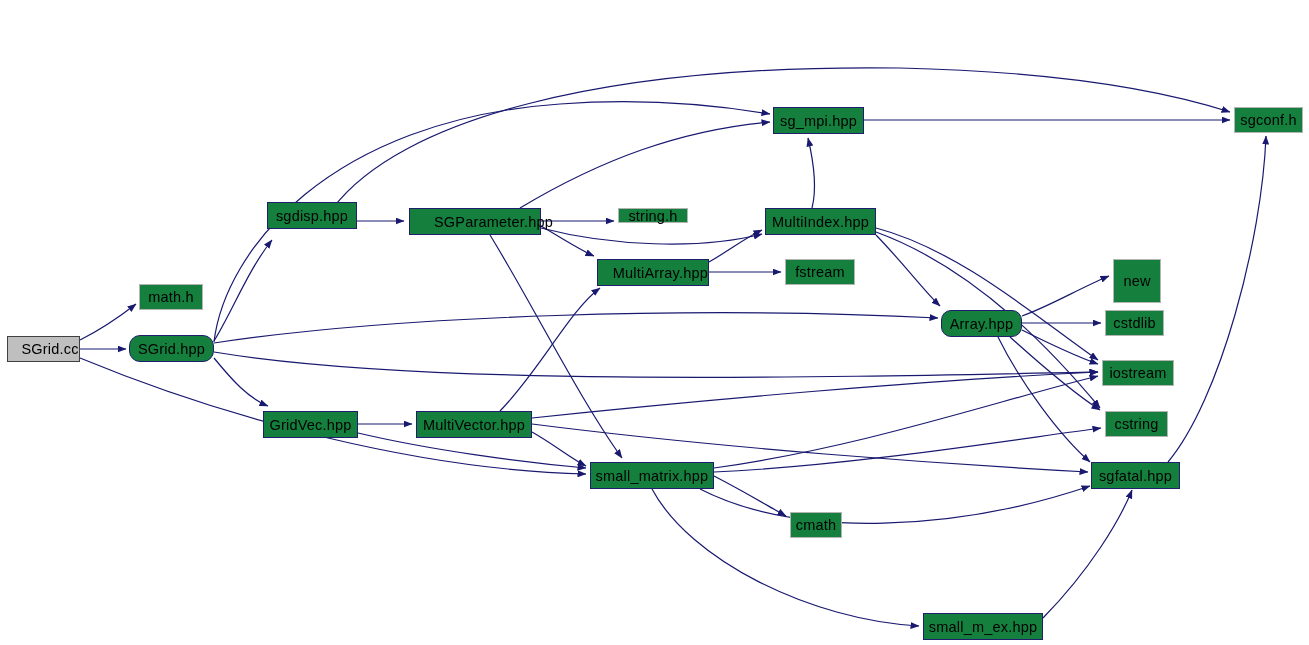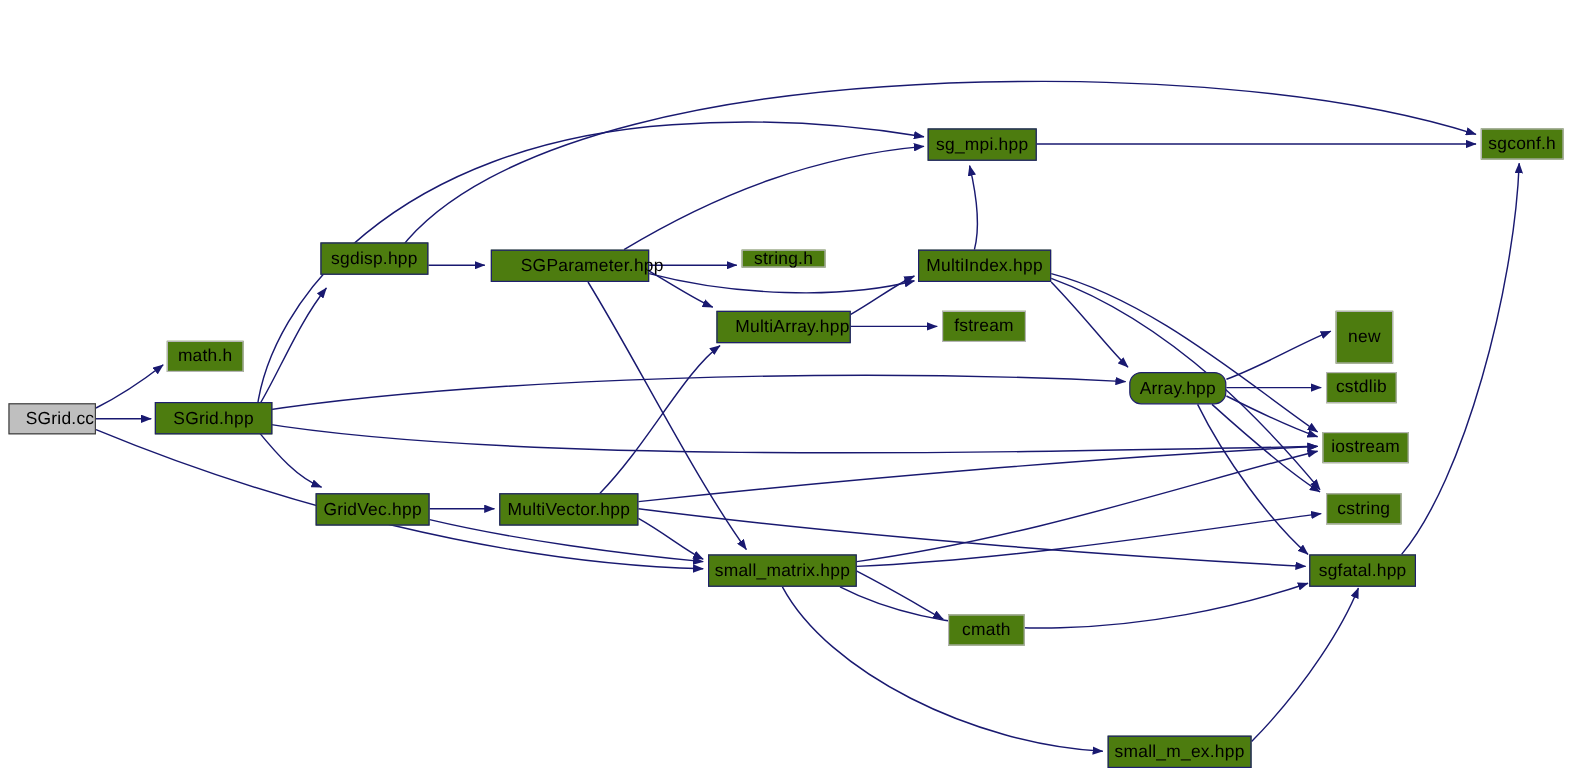--- a/index.html
+++ b/index.html
@@ -1,20 +1,20 @@
 <!DOCTYPE html>
 <html><head>
 <meta charset="utf-8">
 <style>
   html,body{margin:0;padding:0;background:#ffffff;}
   body{font-family:"Liberation Sans",sans-serif;}
   #graph{position:relative;width:1309px;height:645px;background:#ffffff;overflow:hidden;}
   #edges{position:absolute;left:0;top:0;width:1309px;height:645px;}
   .node{position:absolute;box-sizing:border-box;display:flex;align-items:center;justify-content:center;
-        background:#4d7c0f;border:1px solid #1f1f6e;color:#000000;font-size:14.5px;white-space:nowrap;letter-spacing:.2px;}
+        background:#15803d;border:1px solid #1f1f6e;color:#000000;font-size:14.5px;white-space:nowrap;letter-spacing:.2px;}
   .node.sys{border:1px solid #b4b4b4;}
   .node.root{background:#bfbfbf;border:1px solid #404040;}
   .node span{pointer-events:none;}
 </style>
 </head>
 <body>
 
 <div id="graph">
   <svg id="edges" viewBox="0 0 1309 645" xmlns="http://www.w3.org/2000/svg">
     <defs>
@@ -65,21 +65,21 @@
         <path d="M1168,462 C1220,400 1262,240 1266,136" marker-end="url(#arrow)" stroke="#191970"></path>
       </g>
   </svg>
   <div id="node-layer">
       <div class="node root" style="left: 7px; top: 336px; width: 73px; height: 26px; padding-left: 13px;">
         <span>SGrid.cc</span>
       </div>
       <div class="node sys" style="left: 139px; top: 284px; width: 64px; height: 26px;">
         <span>math.h</span>
       </div>
-      <div class="node" style="left: 129px; top: 335px; width: 98px; height: 27px;">
+      <div class="node" style="left: 129px; top: 335px; width: 85px; height: 27px; border-radius: 11px;">
         <span>SGrid.hpp</span>
       </div>
       <div class="node" style="left: 267px; top: 202px; width: 90px; height: 27px;">
         <span>sgdisp.hpp</span>
       </div>
       <div class="node" style="left: 409px; top: 208px; width: 132px; height: 27px; padding-left: 37px;">
         <span>SGParameter.hpp</span>
       </div>
       <div class="node sys" style="left: 618px; top: 208px; width: 70px; height: 15px;">
         <span>string.h</span>
@@ -119,20 +119,20 @@
       </div>
       <div class="node sys" style="left: 1105px; top: 411px; width: 63px; height: 26px;">
         <span>cstring</span>
       </div>
       <div class="node" style="left: 590px; top: 462px; width: 124px; height: 27px;">
         <span>small_matrix.hpp</span>
       </div>
       <div class="node" style="left: 1091px; top: 462px; width: 89px; height: 27px;">
         <span>sgfatal.hpp</span>
       </div>
-      <div class="node sys" style="left: 790px; top: 512px; width: 64px; height: 26px; align-items: center;">
+      <div class="node sys" style="left: 790px; top: 512px; width: 52px; height: 26px; align-items: center;">
         <span>cmath</span>
       </div>
       <div class="node" style="left: 923px; top: 613px; width: 120px; height: 27px;">
         <span>small_m_ex.hpp</span>
       </div>
     </div>
 </div>
 
 </body></html>

